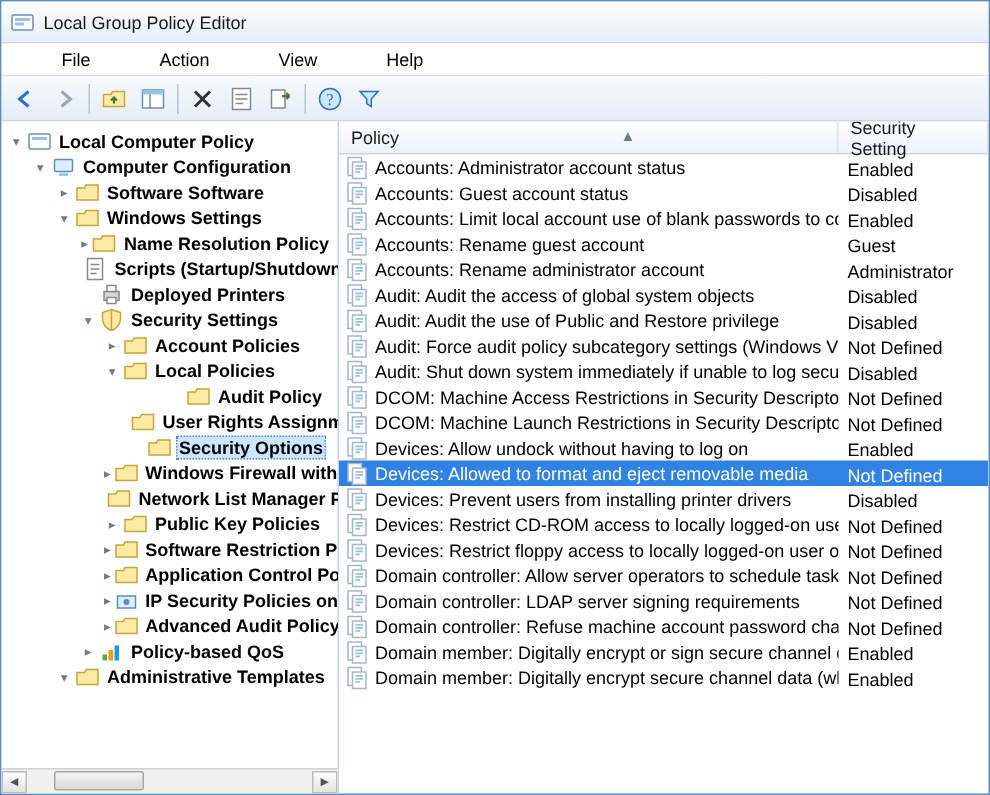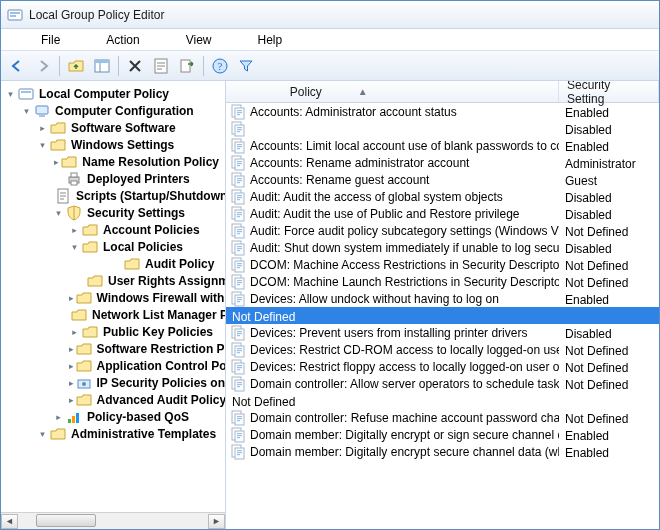--- a/index.html
+++ b/index.html
@@ -102,21 +102,21 @@
     height:22px;
     background:linear-gradient(#fdfefe,#eef3fa);
     border-bottom:1px solid #c9d6e8;
   }
   .list-header .col {
     display:flex; align-items:center;
     padding:0 8px;
     border-right:1px solid #d9e2ee;
     color:#1a1a1a;
   }
-  .col-policy { flex:1; justify-content:center;gap:36px;}
+  .col-policy { flex:1; justify-content:space-between;gap:36px;}
   .col-setting { width:100px; }
   .sort-arrow { color:#6b7b8f; font-size:10px; margin-right:40%; }
   .list-body { flex:1; overflow:auto; }
   .list-row {
     display:flex;
     align-items:flex-end;
     height:17px;
   }
   .list-row .cell-policy {
     flex:1; display:flex; align-items:center;
@@ -260,38 +260,38 @@
             <svg viewBox="0 0 16 16">
               <path d="M1 5h5l1-2h8v10H1z" fill="#fceaa5" stroke="#c9a43b"></path>
             </svg>
           </span>
           <span class="lbl">Name Resolution Policy</span>
         </div>
         <div class="tree-row" style="padding-left: 52px;">
           <span class="twisty empty"></span>
           <span class="node-icon">
             <svg viewBox="0 0 16 16">
+              <rect x="3" y="1" width="10" height="14" fill="#fff" stroke="#888"></rect>
+              <path d="M5 5h6M5 8h6M5 11h4" stroke="#888"></path>
+            </svg>
+          </span>
+          <span class="lbl">Scripts (Startup/Shutdown)</span>
+        </div>
+        <div class="tree-row" style="padding-left: 52px;">
+          <span class="twisty empty"></span>
+          <span class="node-icon">
+            <svg viewBox="0 0 16 16">
               <rect x="3" y="6" width="10" height="6" fill="#d8d8d8" stroke="#888"></rect>
               <rect x="5" y="2" width="6" height="4" fill="#fff" stroke="#888"></rect>
               <rect x="5" y="10" width="6" height="4" fill="#fff" stroke="#888"></rect>
             </svg>
           </span>
           <span class="lbl">Deployed Printers</span>
         </div>
         <div class="tree-row" style="padding-left: 52px;">
-          <span class="twisty empty"></span>
-          <span class="node-icon">
-            <svg viewBox="0 0 16 16">
-              <rect x="3" y="1" width="10" height="14" fill="#fff" stroke="#888"></rect>
-              <path d="M5 5h6M5 8h6M5 11h4" stroke="#888"></path>
-            </svg>
-          </span>
-          <span class="lbl">Scripts (Startup/Shutdown)</span>
-        </div>
-        <div class="tree-row" style="padding-left: 52px;">
           <span class="twisty">▾</span>
           <span class="node-icon">
             <svg viewBox="0 0 16 16">
               <path d="M8 1l6 2v4c0 4-3 7-6 8-3-1-6-4-6-8V3z" fill="#fceaa5" stroke="#c9a43b"></path>
               <path d="M8 1v14" stroke="#c9a43b"></path>
             </svg>
           </span>
           <span class="lbl">Security Settings</span>
         </div>
         <div class="tree-row" style="padding-left: 68px;">
@@ -322,20 +322,29 @@
           <span class="lbl">Audit Policy</span>
         </div>
         <div class="tree-row" style="padding-left: 84px;">
           <span class="twisty empty"></span>
           <span class="node-icon">
             <svg viewBox="0 0 16 16">
               <path d="M1 5h5l1-2h8v10H1z" fill="#fceaa5" stroke="#c9a43b"></path>
             </svg>
           </span>
           <span class="lbl">User Rights Assignment</span>
+        </div>
+        <div class="tree-row selected" style="padding-left: 84px;">
+          <span class="twisty empty"></span>
+          <span class="node-icon">
+            <svg viewBox="0 0 16 16">
+              <path d="M1 5h5l1-2h8v10H1z" fill="#fceaa5" stroke="#c9a43b"></path>
+            </svg>
+          </span>
+          <span class="lbl">Security Options</span>
         </div>
         <div class="tree-row" style="padding-left: 68px;">
           <span class="twisty">▸</span>
           <span class="node-icon">
             <svg viewBox="0 0 16 16">
               <path d="M1 5h5l1-2h8v10H1z" fill="#fceaa5" stroke="#c9a43b"></path>
             </svg>
           </span>
           <span class="lbl">Windows Firewall with Advanced Security</span>
         </div>
@@ -453,20 +462,21 @@
           <div class="cell-policy">
             <span class="policy-icon">
               <svg width="16" height="16" viewBox="0 0 16 16">
                 <rect x="2" y="1" width="9" height="12" fill="#fff" stroke="#a5b6c9"></rect>
                 <rect x="5" y="4" width="9" height="11" fill="#fdfdfd" stroke="#a5b6c9"></rect>
                 <rect x="7" y="6" width="5" height="1.2" fill="#9cc1e8"></rect>
                 <rect x="7" y="8" width="5" height="1.2" fill="#9cc1e8"></rect>
                 <rect x="7" y="10" width="3" height="1.2" fill="#9cc1e8"></rect>
               </svg>
             </span>
+            <span>Accounts: Guest account status</span>
           </div>
           <div class="cell-setting">Disabled</div>
         </div>
         <div class="list-row">
           <div class="cell-policy">
             <span class="policy-icon">
               <svg width="16" height="16" viewBox="0 0 16 16">
                 <rect x="2" y="1" width="9" height="12" fill="#fff" stroke="#a5b6c9"></rect>
                 <rect x="5" y="4" width="9" height="11" fill="#fdfdfd" stroke="#a5b6c9"></rect>
                 <rect x="7" y="6" width="5" height="1.2" fill="#9cc1e8"></rect>
@@ -482,50 +492,50 @@
           <div class="cell-policy">
             <span class="policy-icon">
               <svg width="16" height="16" viewBox="0 0 16 16">
                 <rect x="2" y="1" width="9" height="12" fill="#fff" stroke="#a5b6c9"></rect>
                 <rect x="5" y="4" width="9" height="11" fill="#fdfdfd" stroke="#a5b6c9"></rect>
                 <rect x="7" y="6" width="5" height="1.2" fill="#9cc1e8"></rect>
                 <rect x="7" y="8" width="5" height="1.2" fill="#9cc1e8"></rect>
                 <rect x="7" y="10" width="3" height="1.2" fill="#9cc1e8"></rect>
               </svg>
             </span>
+            <span>Accounts: Rename guest account</span>
+          </div>
+          <div class="cell-setting">Guest</div>
+        </div>
+        <div class="list-row">
+          <div class="cell-policy">
+            <span class="policy-icon">
+              <svg width="16" height="16" viewBox="0 0 16 16">
+                <rect x="2" y="1" width="9" height="12" fill="#fff" stroke="#a5b6c9"></rect>
+                <rect x="5" y="4" width="9" height="11" fill="#fdfdfd" stroke="#a5b6c9"></rect>
+                <rect x="7" y="6" width="5" height="1.2" fill="#9cc1e8"></rect>
+                <rect x="7" y="8" width="5" height="1.2" fill="#9cc1e8"></rect>
+                <rect x="7" y="10" width="3" height="1.2" fill="#9cc1e8"></rect>
+              </svg>
+            </span>
             <span>Accounts: Rename administrator account</span>
           </div>
           <div class="cell-setting">Administrator</div>
         </div>
         <div class="list-row">
           <div class="cell-policy">
             <span class="policy-icon">
               <svg width="16" height="16" viewBox="0 0 16 16">
                 <rect x="2" y="1" width="9" height="12" fill="#fff" stroke="#a5b6c9"></rect>
                 <rect x="5" y="4" width="9" height="11" fill="#fdfdfd" stroke="#a5b6c9"></rect>
                 <rect x="7" y="6" width="5" height="1.2" fill="#9cc1e8"></rect>
                 <rect x="7" y="8" width="5" height="1.2" fill="#9cc1e8"></rect>
                 <rect x="7" y="10" width="3" height="1.2" fill="#9cc1e8"></rect>
               </svg>
             </span>
-            <span>Accounts: Rename guest account</span>
-          </div>
-          <div class="cell-setting">Guest</div>
-        </div>
-        <div class="list-row">
-          <div class="cell-policy">
-            <span class="policy-icon">
-              <svg width="16" height="16" viewBox="0 0 16 16">
-                <rect x="2" y="1" width="9" height="12" fill="#fff" stroke="#a5b6c9"></rect>
-                <rect x="5" y="4" width="9" height="11" fill="#fdfdfd" stroke="#a5b6c9"></rect>
-                <rect x="7" y="6" width="5" height="1.2" fill="#9cc1e8"></rect>
-                <rect x="7" y="8" width="5" height="1.2" fill="#9cc1e8"></rect>
-                <rect x="7" y="10" width="3" height="1.2" fill="#9cc1e8"></rect>
-              </svg>
-            </span>
             <span>Audit: Audit the access of global system objects</span>
           </div>
           <div class="cell-setting">Disabled</div>
         </div>
         <div class="list-row">
           <div class="cell-policy">
             <span class="policy-icon">
               <svg width="16" height="16" viewBox="0 0 16 16">
                 <rect x="2" y="1" width="9" height="12" fill="#fff" stroke="#a5b6c9"></rect>
                 <rect x="5" y="4" width="9" height="11" fill="#fdfdfd" stroke="#a5b6c9"></rect>
@@ -607,20 +617,32 @@
                 <rect x="7" y="6" width="5" height="1.2" fill="#9cc1e8"></rect>
                 <rect x="7" y="8" width="5" height="1.2" fill="#9cc1e8"></rect>
                 <rect x="7" y="10" width="3" height="1.2" fill="#9cc1e8"></rect>
               </svg>
             </span>
             <span>Devices: Allow undock without having to log on</span>
           </div>
           <div class="cell-setting">Enabled</div>
         </div>
         <div class="list-row selected">
+          <div class="cell-policy">
+            <span class="policy-icon">
+              <svg width="16" height="16" viewBox="0 0 16 16">
+                <rect x="2" y="1" width="9" height="12" fill="#fff" stroke="#a5b6c9"></rect>
+                <rect x="5" y="4" width="9" height="11" fill="#fdfdfd" stroke="#a5b6c9"></rect>
+                <rect x="7" y="6" width="5" height="1.2" fill="#9cc1e8"></rect>
+                <rect x="7" y="8" width="5" height="1.2" fill="#9cc1e8"></rect>
+                <rect x="7" y="10" width="3" height="1.2" fill="#9cc1e8"></rect>
+              </svg>
+            </span>
+            <span>Devices: Allowed to format and eject removable media</span>
+          </div>
           <div class="cell-setting">Not Defined</div>
         </div>
         <div class="list-row">
           <div class="cell-policy">
             <span class="policy-icon">
               <svg width="16" height="16" viewBox="0 0 16 16">
                 <rect x="2" y="1" width="9" height="12" fill="#fff" stroke="#a5b6c9"></rect>
                 <rect x="5" y="4" width="9" height="11" fill="#fdfdfd" stroke="#a5b6c9"></rect>
                 <rect x="7" y="6" width="5" height="1.2" fill="#9cc1e8"></rect>
                 <rect x="7" y="8" width="5" height="1.2" fill="#9cc1e8"></rect>
@@ -670,20 +692,32 @@
                 <rect x="7" y="6" width="5" height="1.2" fill="#9cc1e8"></rect>
                 <rect x="7" y="8" width="5" height="1.2" fill="#9cc1e8"></rect>
                 <rect x="7" y="10" width="3" height="1.2" fill="#9cc1e8"></rect>
               </svg>
             </span>
             <span>Domain controller: Allow server operators to schedule tasks</span>
           </div>
           <div class="cell-setting">Not Defined</div>
         </div>
         <div class="list-row">
+          <div class="cell-policy">
+            <span class="policy-icon">
+              <svg width="16" height="16" viewBox="0 0 16 16">
+                <rect x="2" y="1" width="9" height="12" fill="#fff" stroke="#a5b6c9"></rect>
+                <rect x="5" y="4" width="9" height="11" fill="#fdfdfd" stroke="#a5b6c9"></rect>
+                <rect x="7" y="6" width="5" height="1.2" fill="#9cc1e8"></rect>
+                <rect x="7" y="8" width="5" height="1.2" fill="#9cc1e8"></rect>
+                <rect x="7" y="10" width="3" height="1.2" fill="#9cc1e8"></rect>
+              </svg>
+            </span>
+            <span>Domain controller: LDAP server signing requirements</span>
+          </div>
           <div class="cell-setting">Not Defined</div>
         </div>
         <div class="list-row">
           <div class="cell-policy">
             <span class="policy-icon">
               <svg width="16" height="16" viewBox="0 0 16 16">
                 <rect x="2" y="1" width="9" height="12" fill="#fff" stroke="#a5b6c9"></rect>
                 <rect x="5" y="4" width="9" height="11" fill="#fdfdfd" stroke="#a5b6c9"></rect>
                 <rect x="7" y="6" width="5" height="1.2" fill="#9cc1e8"></rect>
                 <rect x="7" y="8" width="5" height="1.2" fill="#9cc1e8"></rect>

